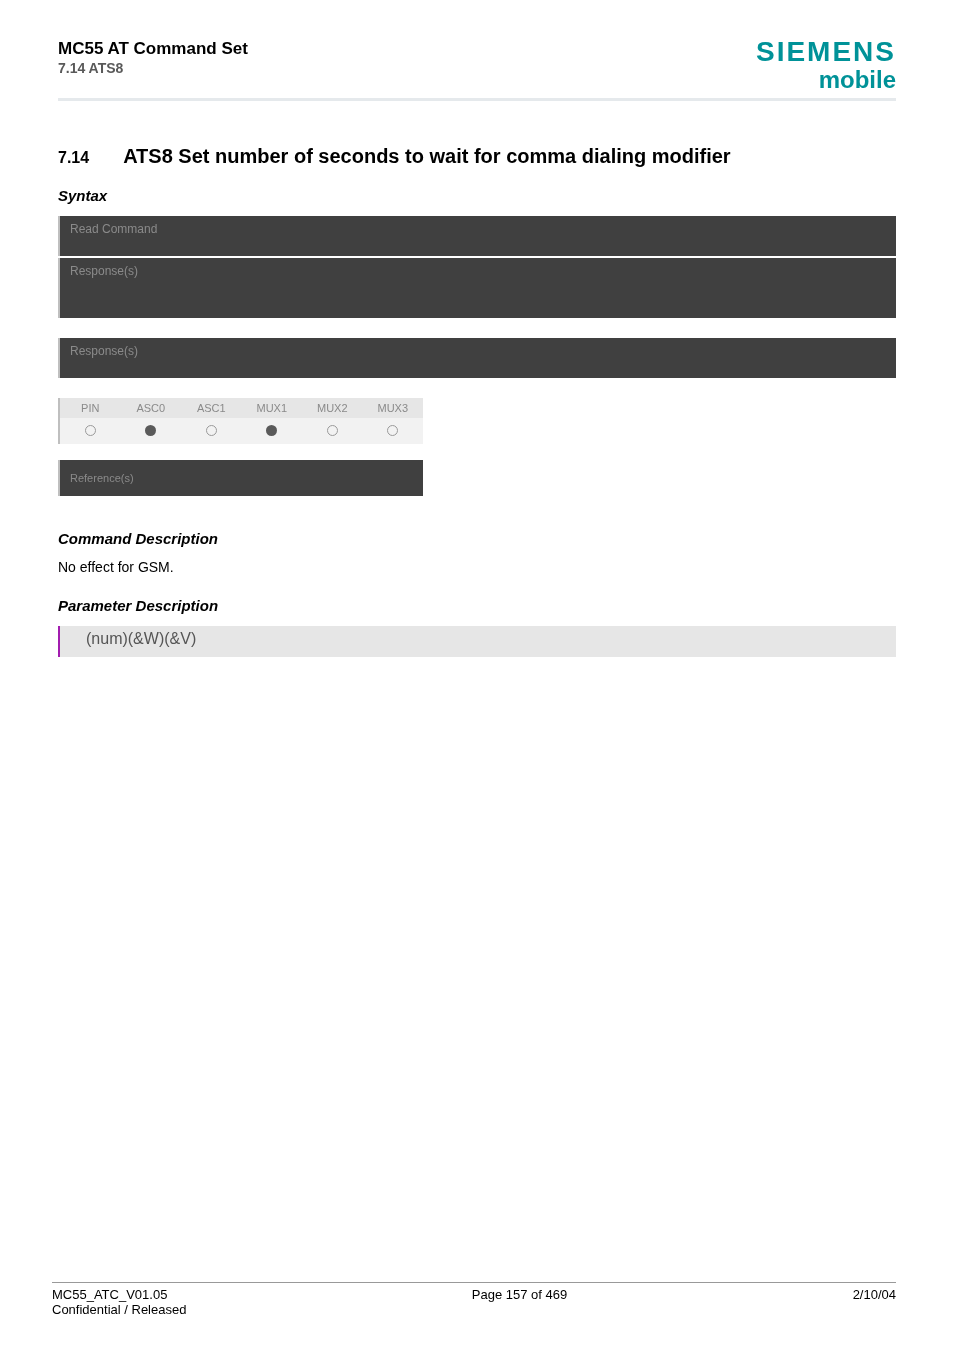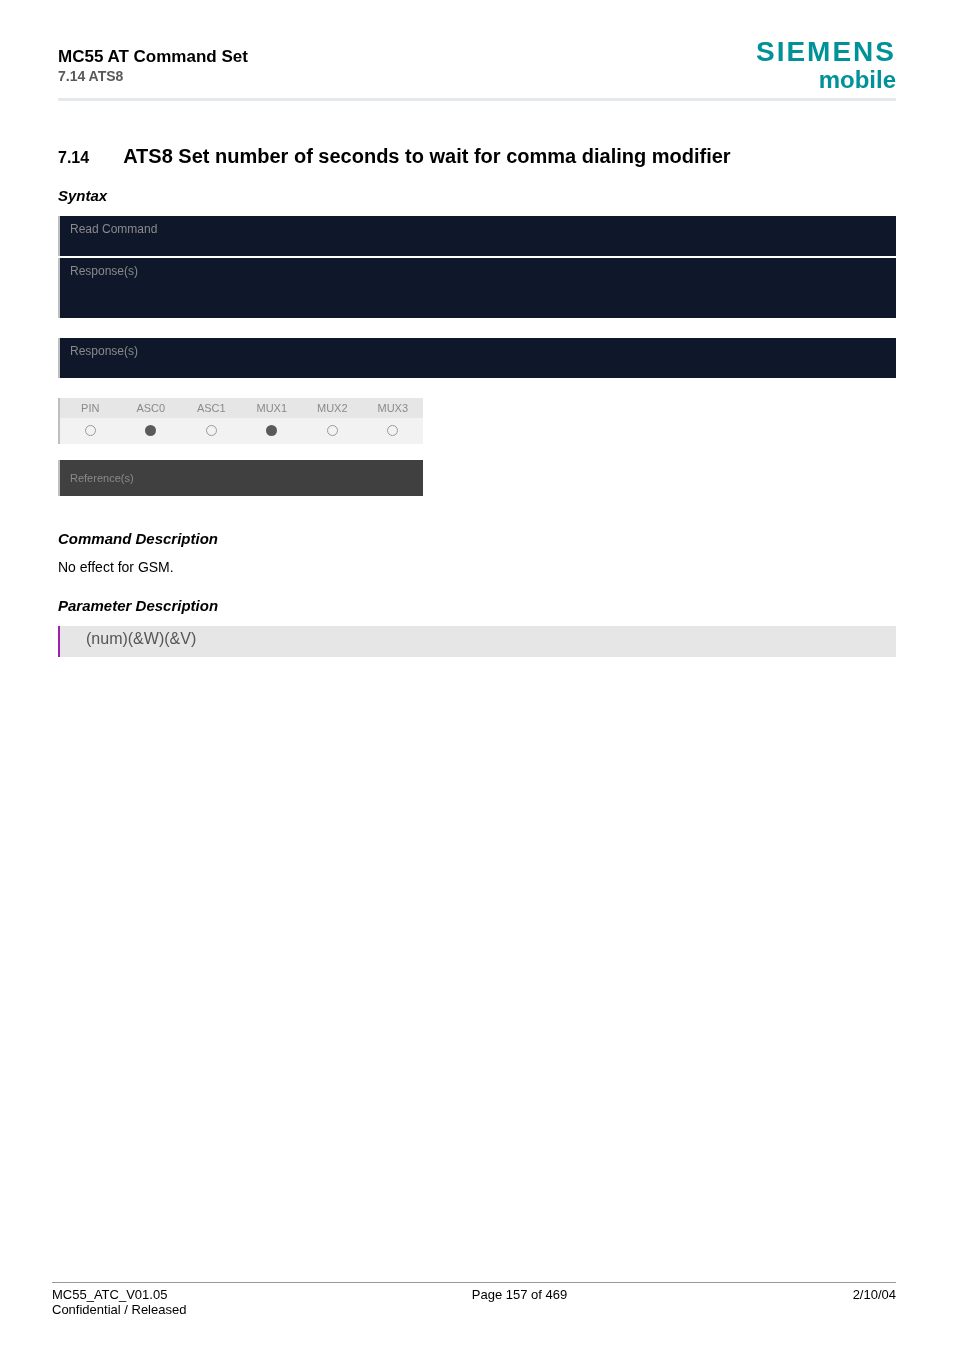--- a/index.html
+++ b/index.html
@@ -12,21 +12,21 @@
     position: relative;
   }
   .page {
     padding: 38px 58px 0 58px;
   }
 
   
   .hdr {
     display: flex;
     justify-content: space-between;
-    align-items: center;
+    align-items: flex-start;
     border-bottom: 3px solid #e5e9ec;
     padding-bottom: 6px;
     margin-bottom: 40px;
   }
   .hdr-left { }
   .hdr-title {
     font-size: 17px;
     font-weight: bold;
     line-height: 1.3;
   }
@@ -75,21 +75,21 @@
   .sub-h {
     font-size: 15px;
     font-weight: bold;
     font-style: italic;
     margin-bottom: 12px;
   }
 
   
   .box-group { margin-bottom: 20px; }
   .box {
-    background: #0f172a;
+    background: #404040;
     border-left: 2px solid #bfbfbf;
     padding: 6px 10px;
   }
   .box + .box { margin-top: 2px; }
   .box-label {
     font-size: 12px;
     color: #8a8a8a;
     min-height: 40px;
     display: flex;
     align-items: flex-start;

